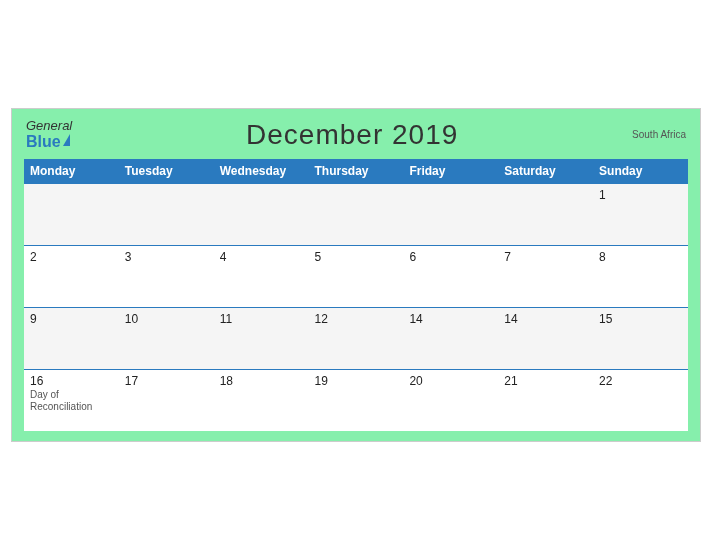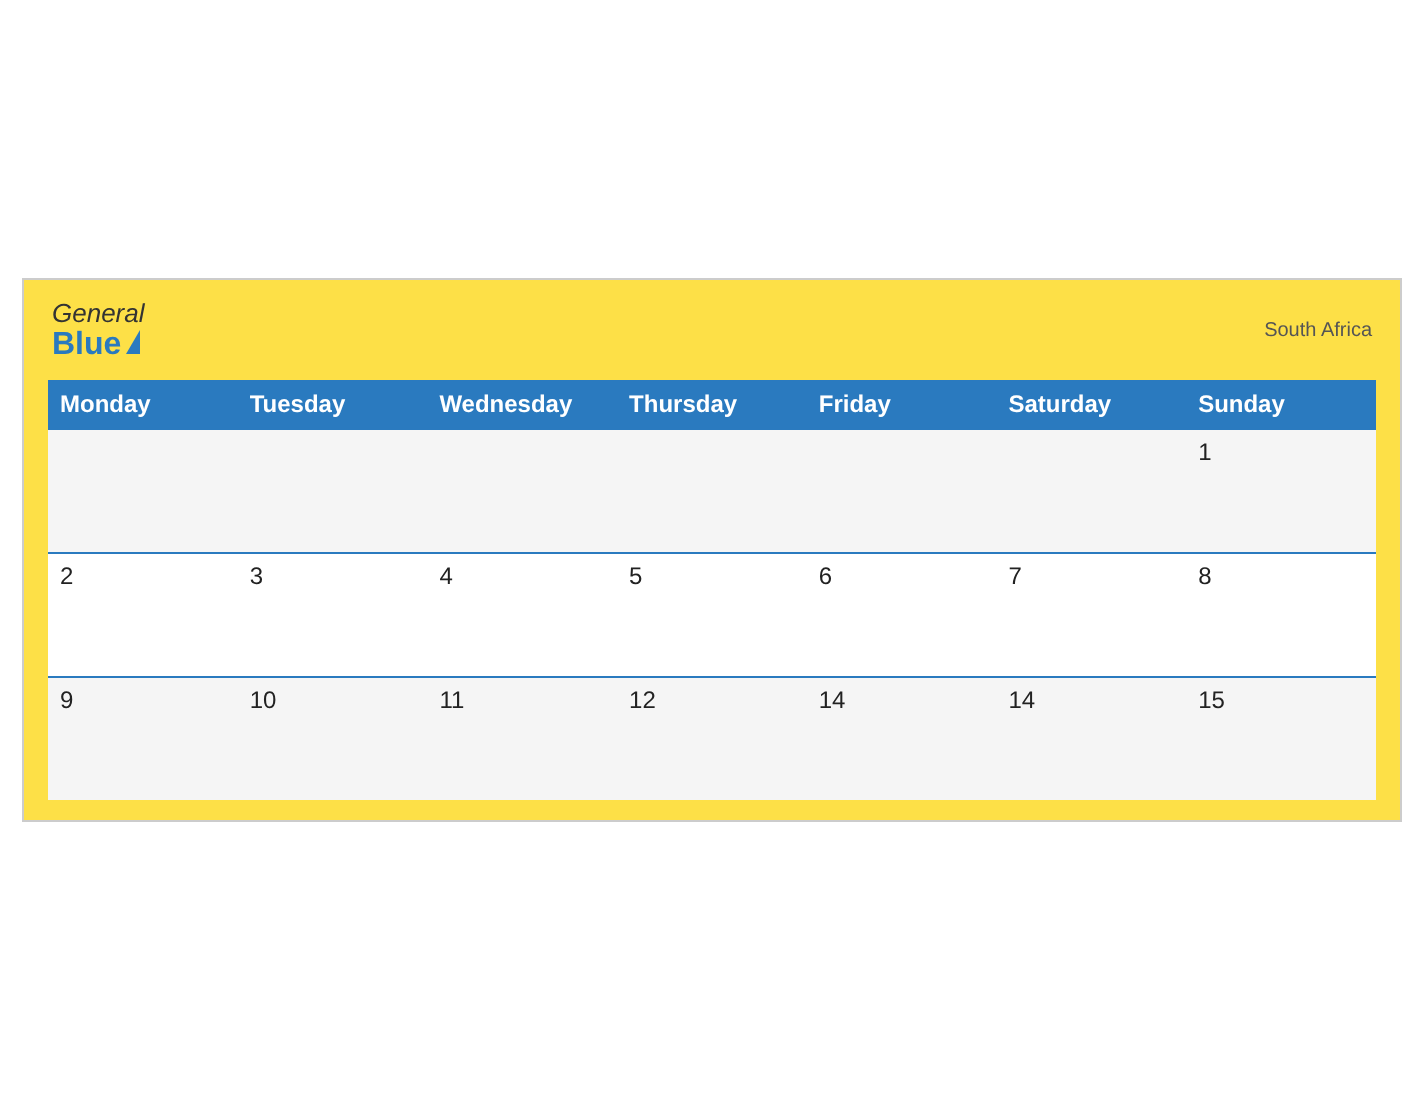--- a/index.html
+++ b/index.html
@@ -7,21 +7,21 @@
       width: 712px;
       height: 550px;
       background: #fff;
       font-family: Arial, sans-serif;
       display: flex;
       align-items: center;
       justify-content: center;
     }
     .calendar-wrapper {
       width: 690px;
-      background: #fde047;
+      background: #86efac;
       border: 1px solid #ccc;
       padding: 10px 12px 10px 12px;
     }
     .cal-header {
       display: flex;
       align-items: center;
       justify-content: space-between;
       margin-bottom: 8px;
       padding: 0 2px;
     }
@@ -108,20 +108,21 @@
 
 <div class="calendar-wrapper">
   <div class="cal-header">
     <div class="logo">
       <span class="logo-general">General</span>
       <span style="display:flex;align-items:center;">
         <span class="logo-blue">Blue</span>
         <span class="logo-triangle"></span>
       </span>
     </div>
+    <div class="cal-title">December 2019</div>
     <div class="cal-country">South Africa</div>
   </div>
 
   <table class="cal-grid">
     <thead>
       <tr>
       <th>Monday</th>
           <th>Tuesday</th>
           <th>Wednesday</th>
           <th>Thursday</th>
@@ -181,15 +182,39 @@
           <td>
             <span class="day-num">14</span>
           </td>
           <td>
             <span class="day-num">14</span>
           </td>
           <td>
             <span class="day-num">15</span>
           </td>
         </tr>
+        <tr>
+          <td>
+            <span class="day-num">16</span>
+            <span class="holiday-name">Day of<br>Reconciliation</span>
+          </td>
+          <td>
+            <span class="day-num">17</span>
+          </td>
+          <td>
+            <span class="day-num">18</span>
+          </td>
+          <td>
+            <span class="day-num">19</span>
+          </td>
+          <td>
+            <span class="day-num">20</span>
+          </td>
+          <td>
+            <span class="day-num">21</span>
+          </td>
+          <td>
+            <span class="day-num">22</span>
+          </td>
+        </tr>
       </tbody>
   </table>
 </div>
 
 </body></html>

